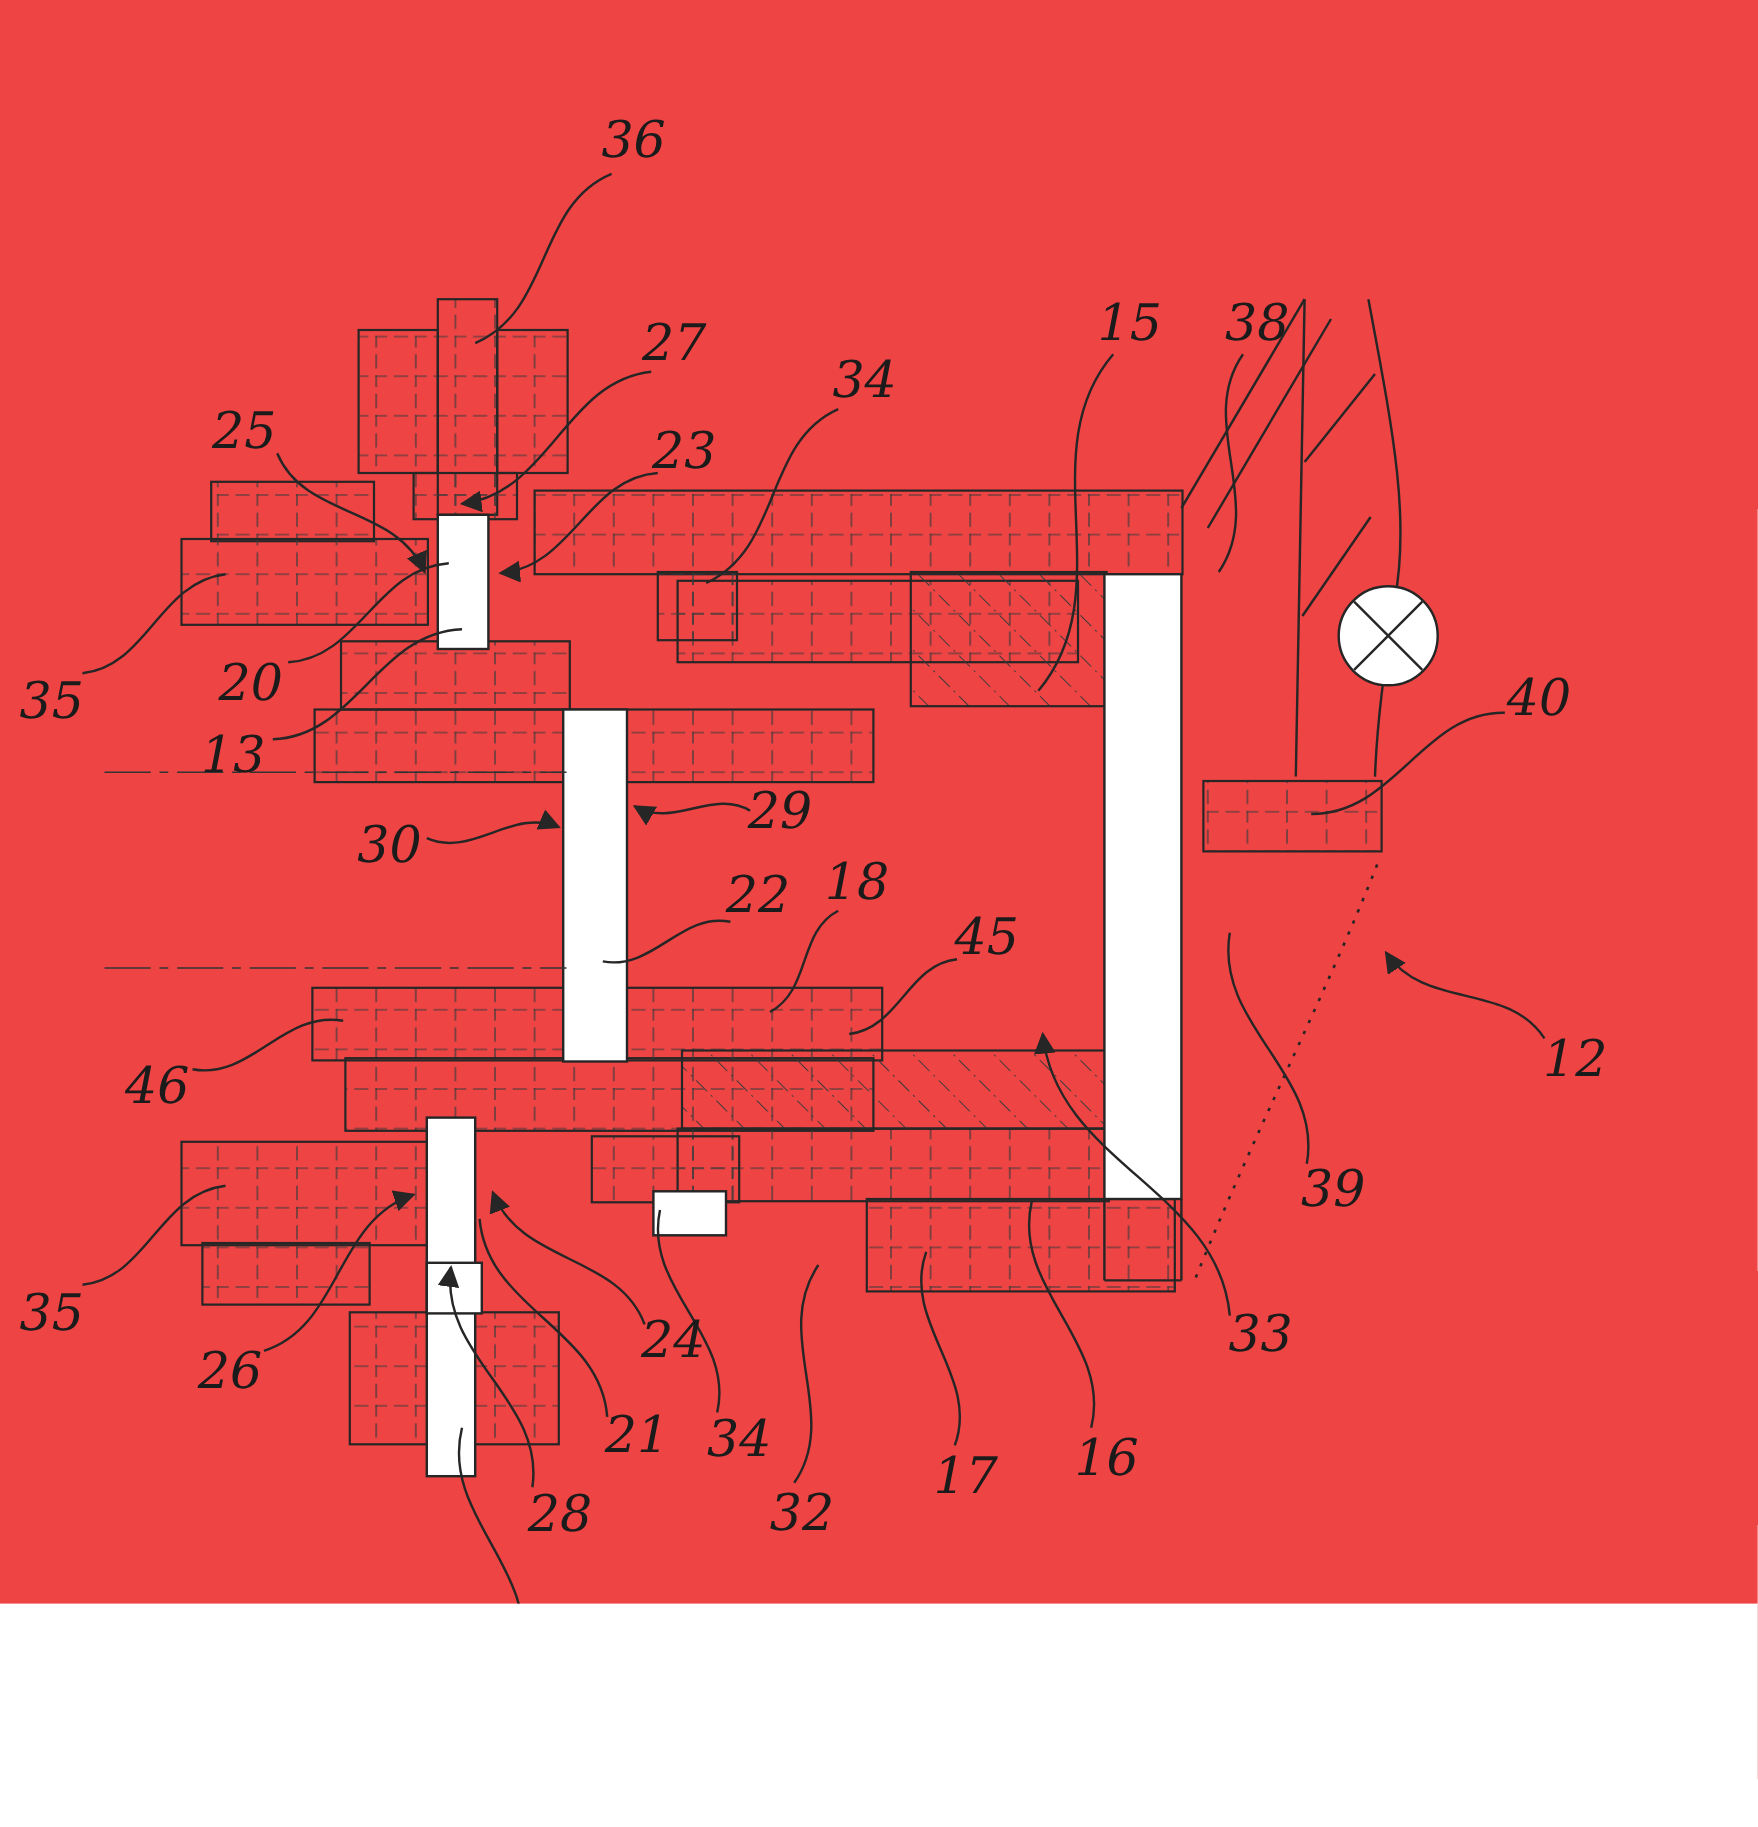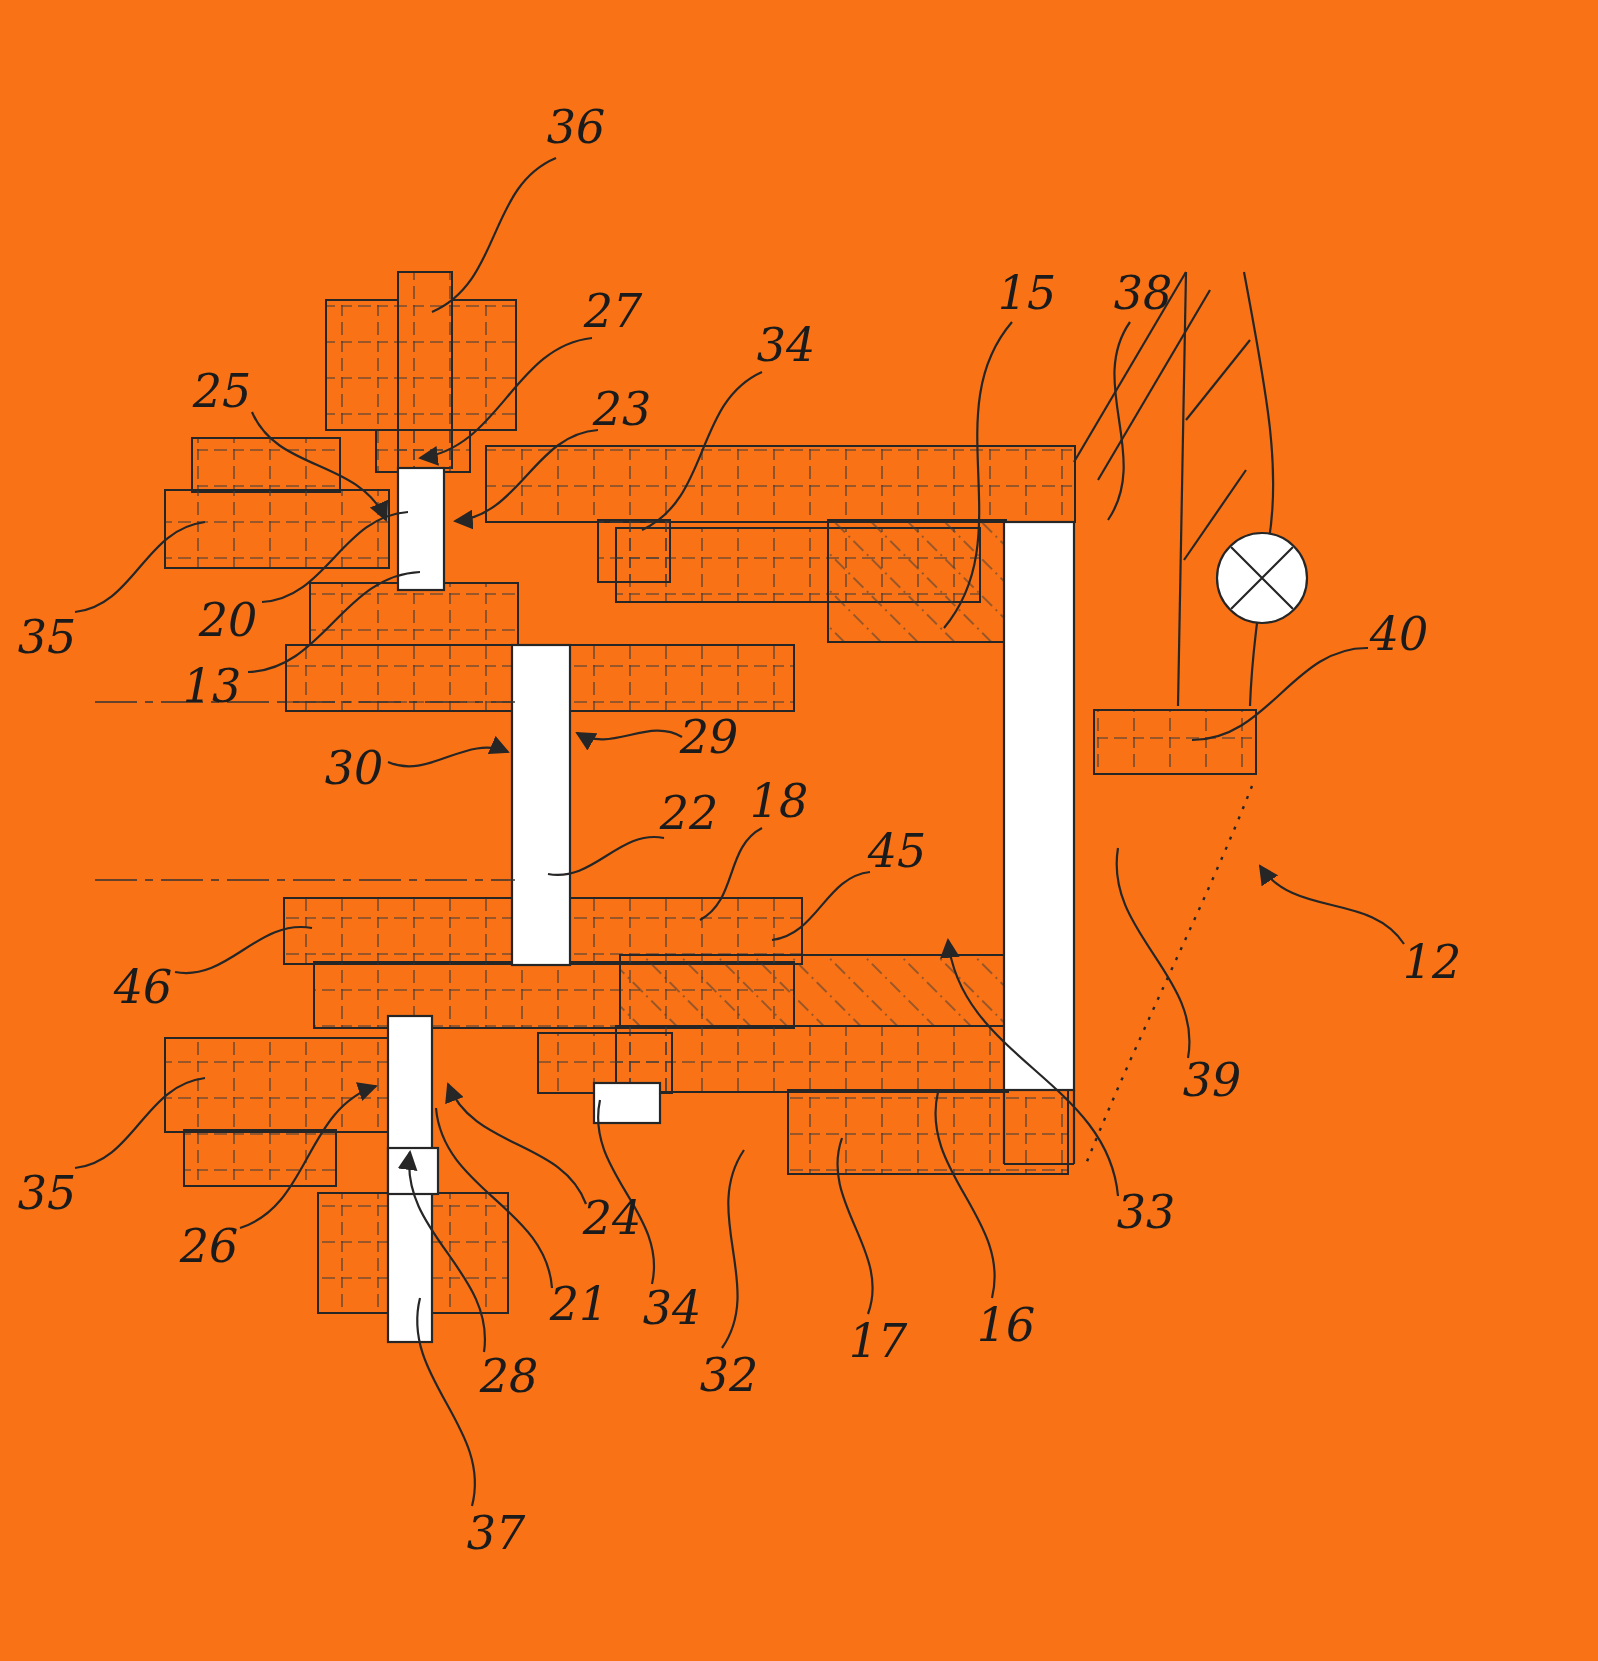--- a/index.html
+++ b/index.html
@@ -3,22 +3,22 @@
 <meta charset="utf-8">
 <style>
   html, body {
     margin: 0;
     padding: 0;
     background: #ffffff;
   }
   .page {
     position: relative;
     width: 1598px;
-    height: 1661px;
-    background: #f97316;
+    height: 1458px;
+    background: #ef4444;
     overflow: hidden;
     text-align: center;
   }
   svg.fig {
     position: absolute;
     left: 0;
     top: 0;
     width: 1598px;
     height: 1661px;
   }

